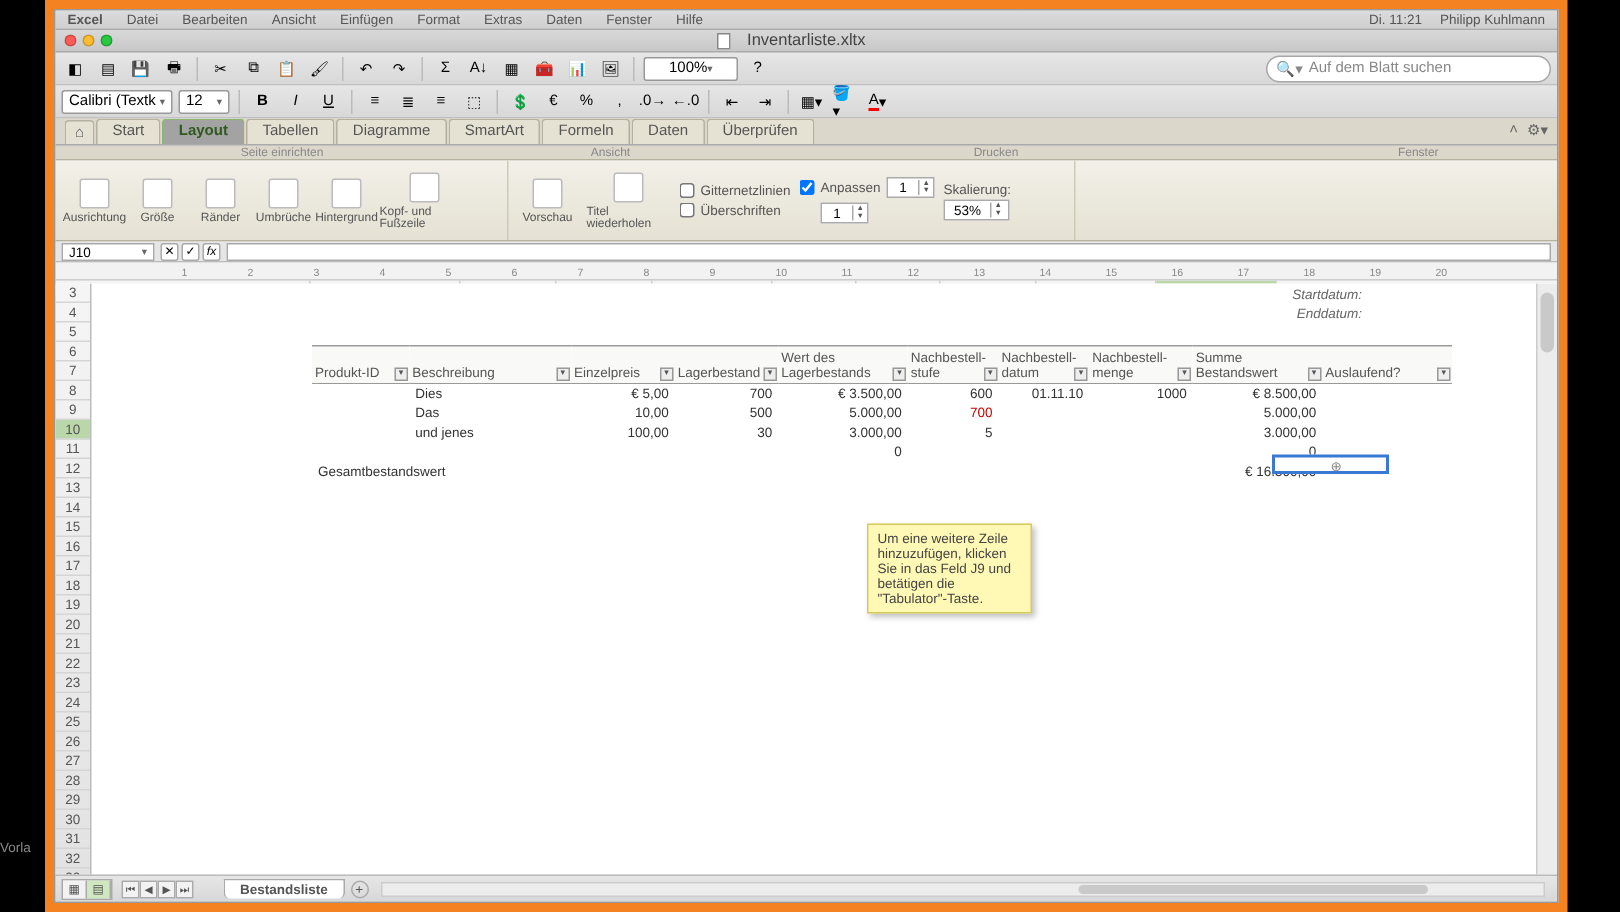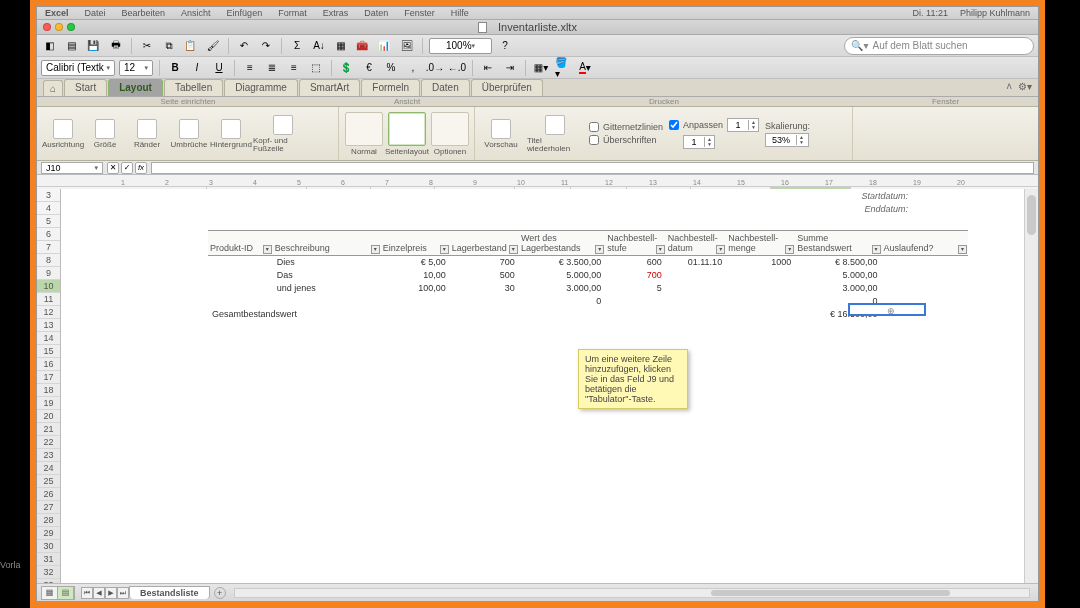--- a/index.html
+++ b/index.html
@@ -98,21 +98,21 @@
 
 .note { position: absolute; background: #fff9b5; border: 1px solid #d6c95e; box-shadow: 2px 2px 4px rgba(0,0,0,.25); font-size: 9px; color: #444; padding: 4px 6px; width: 110px; }
 
 
 .footer { position: absolute; left: 0; right: 0; bottom: 0; height: 18px; background: linear-gradient(#e6e6e6,#d8d8d8); border-top: 1px solid #bbb; display: flex; align-items: center; font-size: 9px; color: #555; }
 .view-icons { display: flex; gap: 0; margin-left: 4px; border: 1px solid #aaa; }
 .view-icons span { width: 16px; height: 12px; border-right: 1px solid #aaa; display: flex; align-items: center; justify-content: center; font-size: 8px; background: #f2f2f2; }
 .view-icons span.active { background: #cfe8bf; }
 .tab-nav { display: flex; gap: 0; margin-left: 6px; }
 .tab-nav span { width: 12px; height: 12px; border: 1px solid #aaa; background: #f2f2f2; display: flex; align-items: center; justify-content: center; font-size: 7px; }
-.sheet-tab { margin-left: 0; background: #fff; border: 1px solid #aaa; border-bottom: none; padding: 1px 10px; border-radius: 0 0 4px 4px; font-weight: bold; }
+.sheet-tab { margin-left: 20px; background: #fff; border: 1px solid #aaa; border-bottom: none; padding: 1px 10px; border-radius: 0 0 4px 4px; font-weight: bold; }
 .add-tab { width: 12px; height: 12px; border: 1px solid #aaa; border-radius: 6px; margin-left: 4px; display: flex; align-items: center; justify-content: center; font-size: 9px; }
 .hscroll { flex: 1; margin: 0 8px; height: 10px; background: #ececec; border: 1px solid #ccc; position: relative; }
 .hscroll .thumb { position: absolute; top: 1px; bottom: 1px; left: 60%; width: 30%; background: #c9c9c9; border-radius: 4px; }
 
 .watermark { position: absolute; left: 0; bottom: 38px; color: #888; font-size: 9px; }
 </style>
 </head>
 <body>
 
 <div class="watermark">Vorla</div>
@@ -261,36 +261,20 @@
               <div class="ico"></div>
               <div class="lbl">Umbrüche</div>
             </div>
         <div class="big-btn">
               <div class="ico"></div>
               <div class="lbl">Hintergrund</div>
             </div>
         <div class="big-btn" style="width:60px">
               <div class="ico"></div>
               <div class="lbl">Kopf- und Fußzeile</div>
-            </div>
-      </div>
-    </div>
-    <div class="rgroup" style="width:136px">
-      <div class="rgroup-content">
-        <div style="display:flex;flex-direction:column;align-items:center;gap:1px">
-              <div class="mode-btn"></div>
-              <div class="lbl" style="font-size:8px">Normal</div>
-            </div>
-        <div style="display:flex;flex-direction:column;align-items:center;gap:1px">
-              <div class="mode-btn active"></div>
-              <div class="lbl" style="font-size:8px">Seitenlayout</div>
-            </div>
-        <div style="display:flex;flex-direction:column;align-items:center;gap:1px">
-              <div class="mode-btn"></div>
-              <div class="lbl" style="font-size:8px">Optionen</div>
             </div>
       </div>
     </div>
     <div class="rgroup" style="width:378px">
       <div class="rgroup-content" style="gap:6px">
         <div class="big-btn">
               <div class="ico"></div>
               <div class="lbl">Vorschau</div>
             </div>
         <div class="big-btn" style="width:56px">

